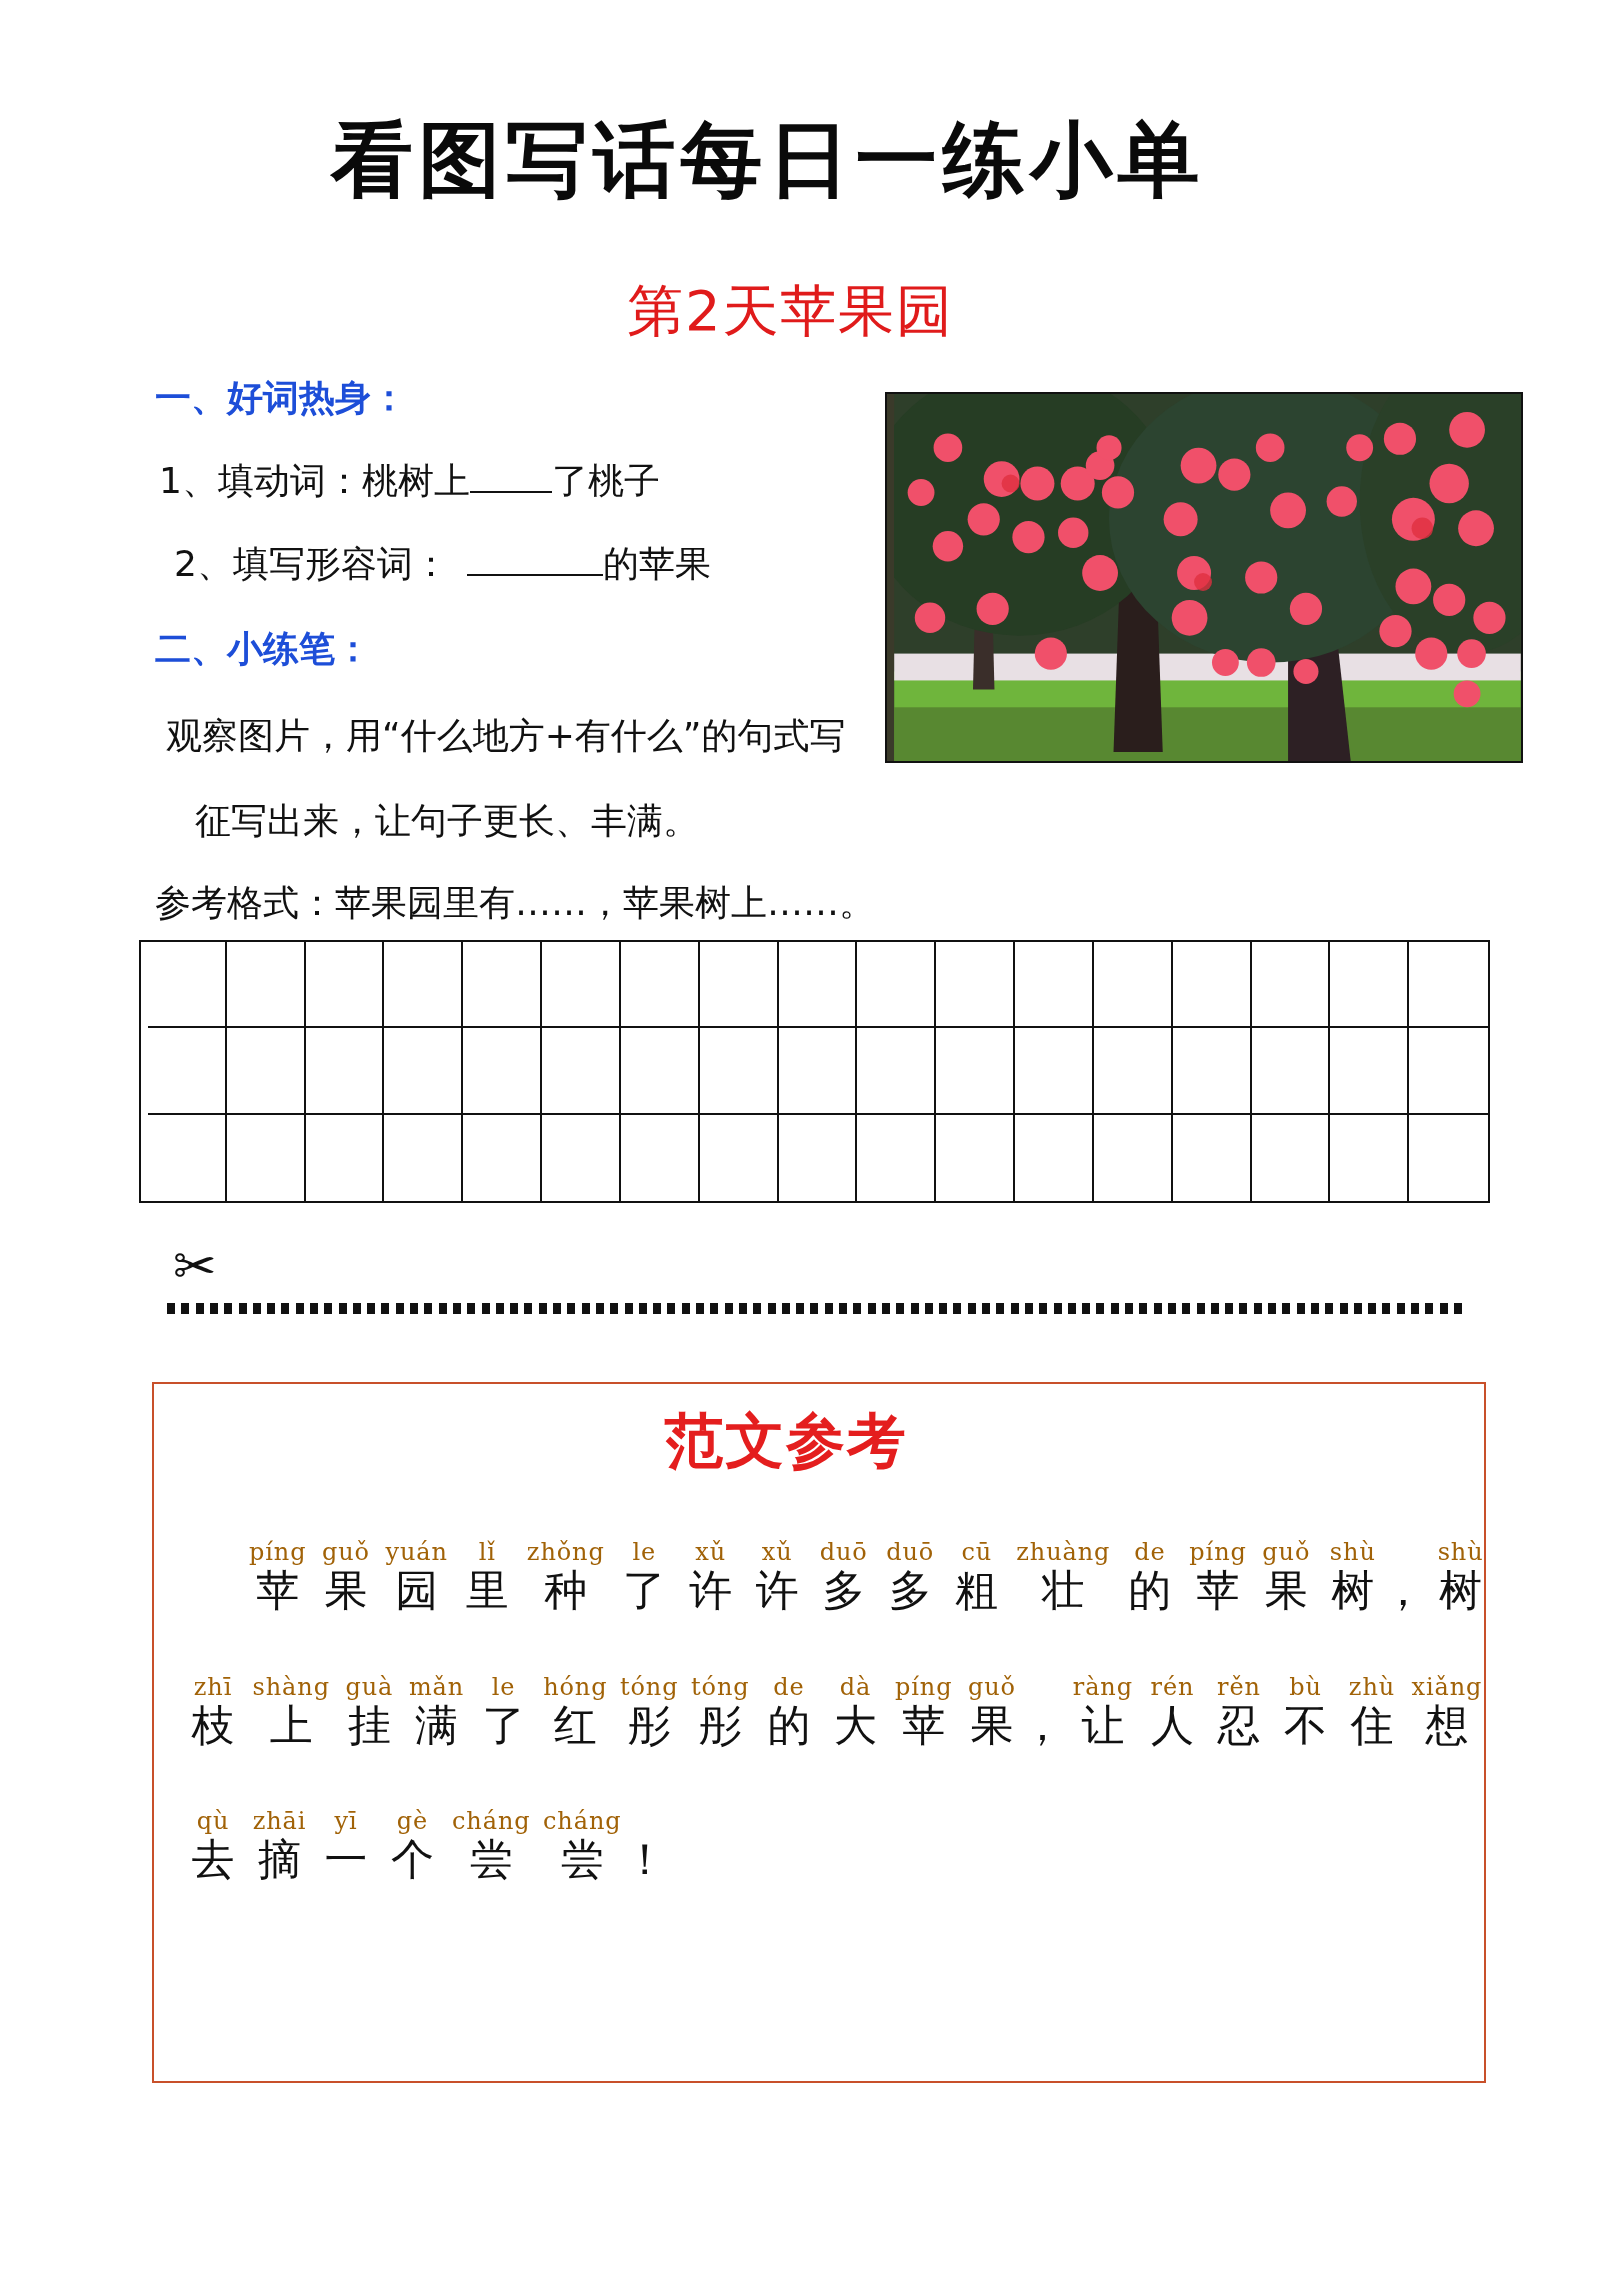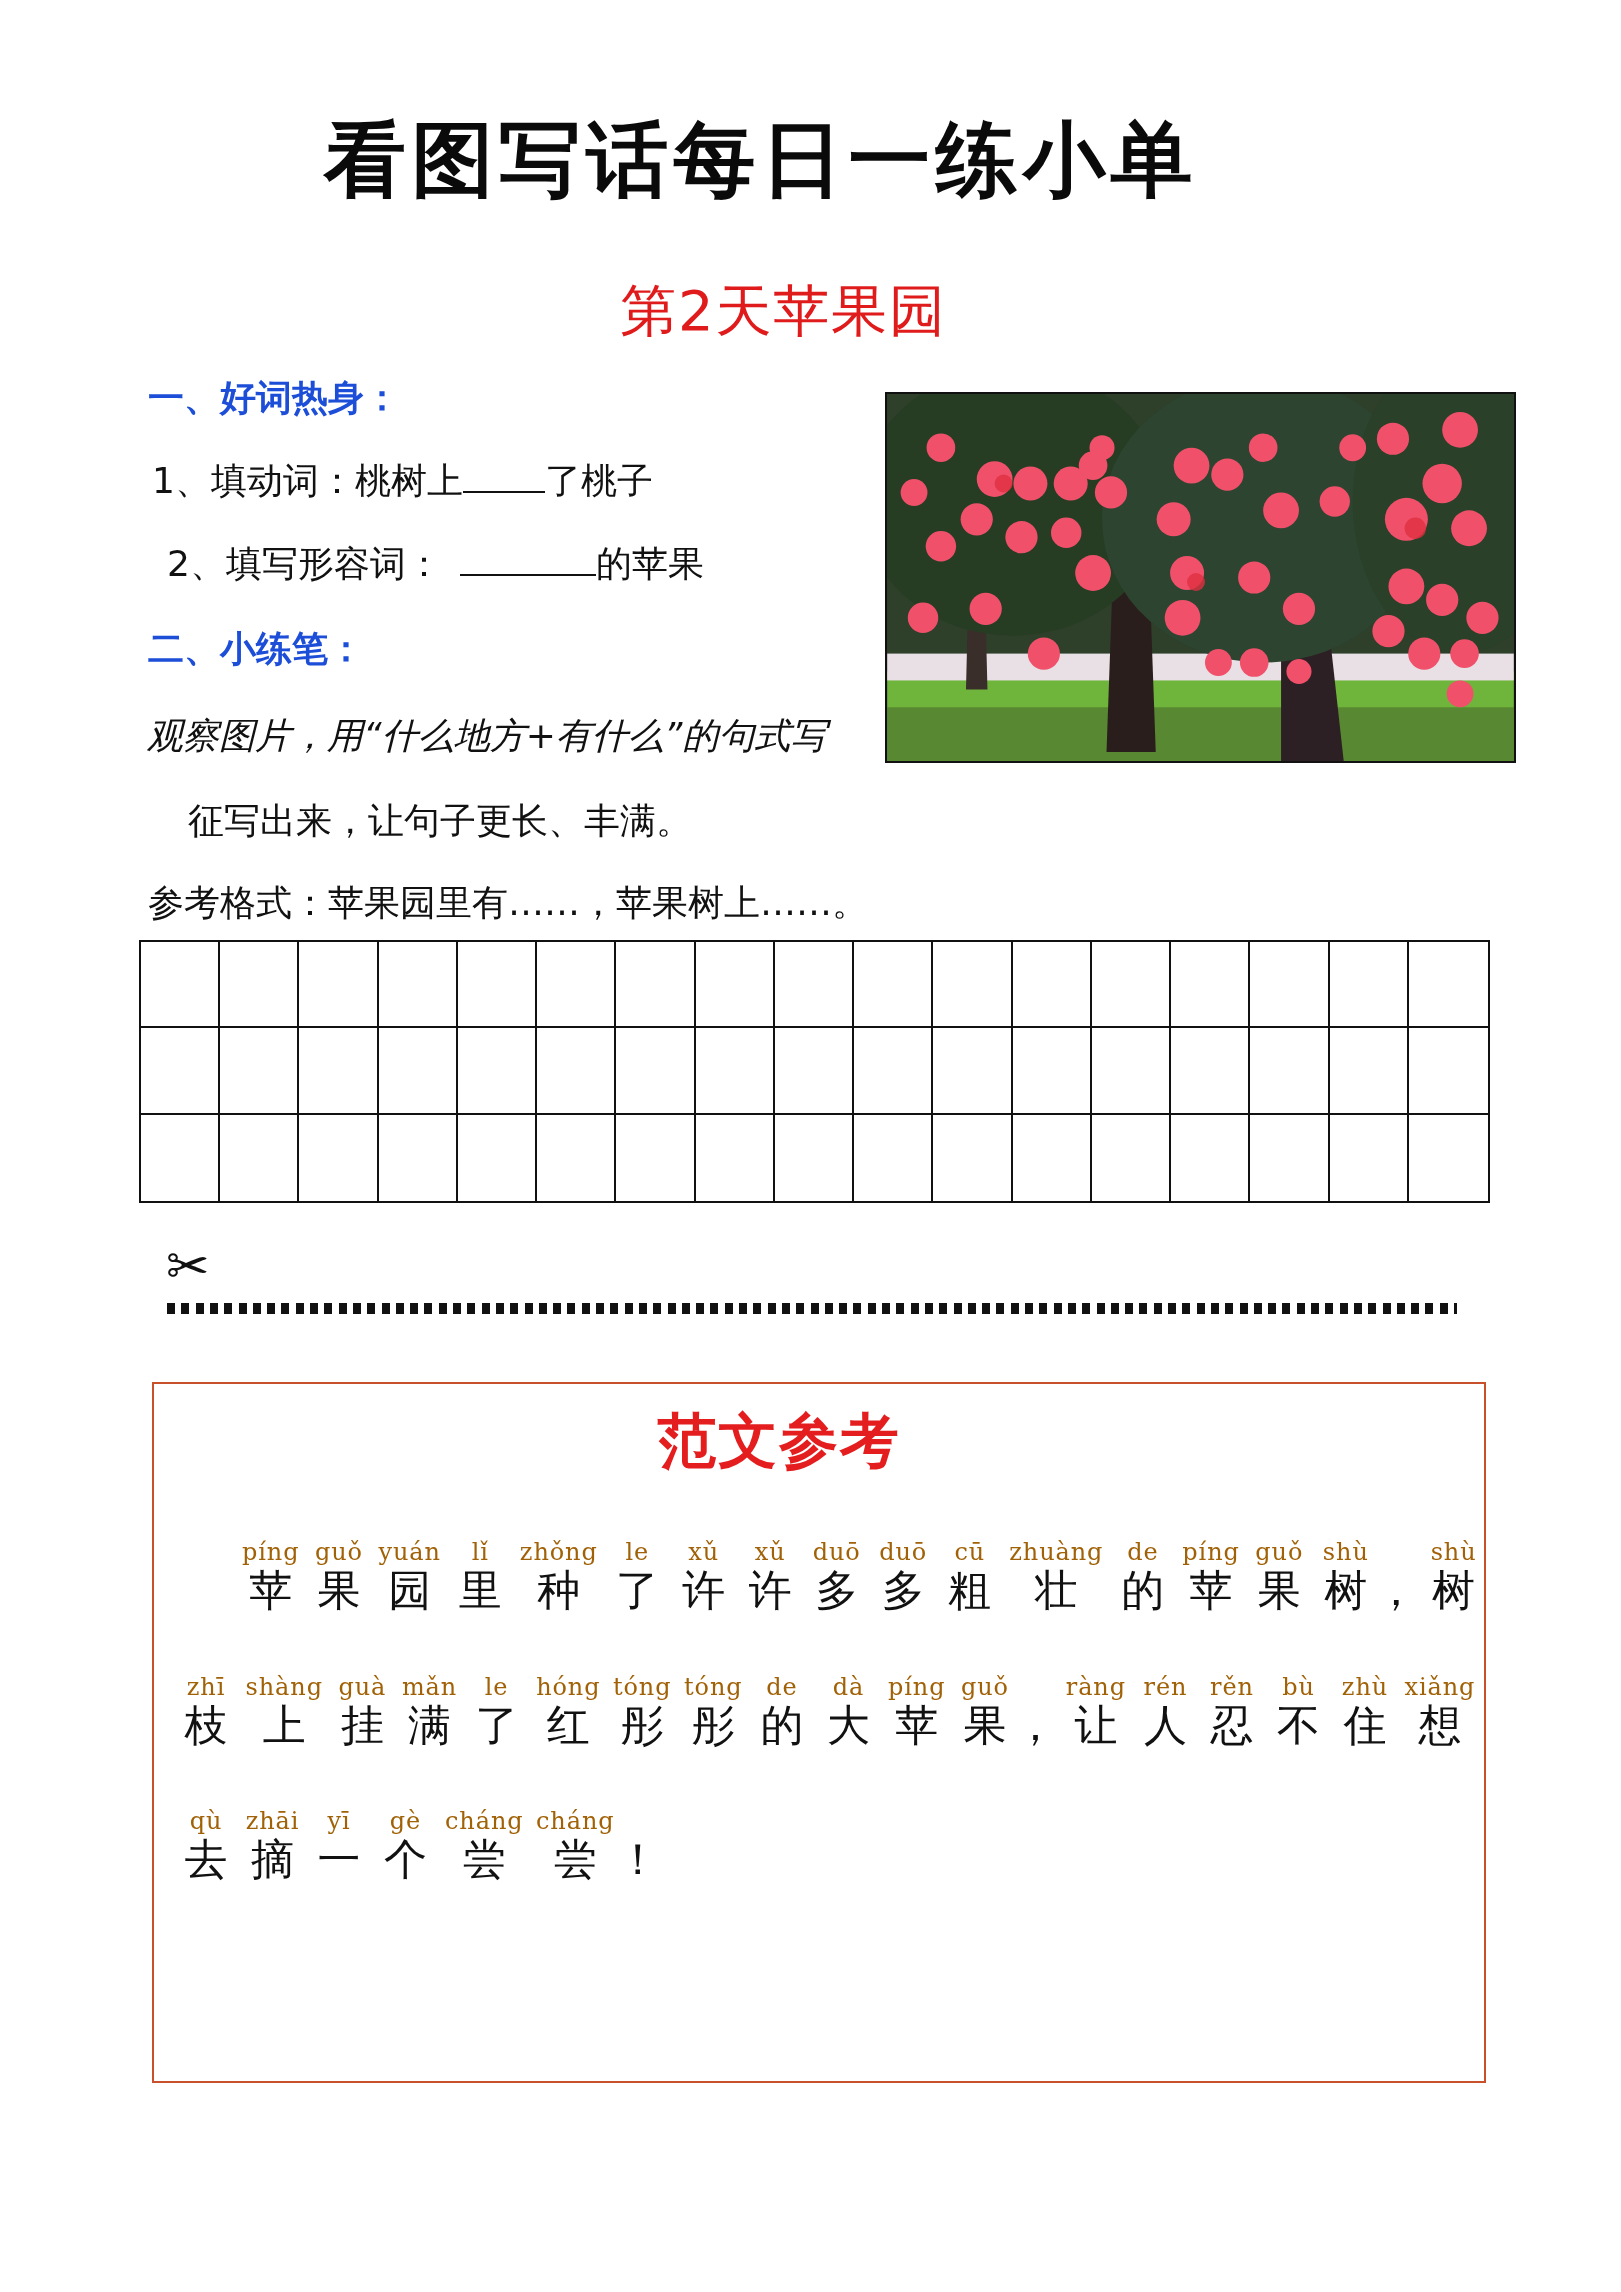--- a/index.html
+++ b/index.html
@@ -1,18 +1,18 @@
 <!DOCTYPE html>
 <html style="font-size:14.3px"><head>
   <meta charset="utf-8">
   <style>
     html, body { margin: 0; padding: 0; background: #ffffff; }
     body { width: 1622px; height: 2293px; position: relative; overflow: hidden;
            font-family: "DejaVu Sans", "Liberation Sans", sans-serif; color: #111; }
-    .abs { position: absolute; }
+    .abs { position: absolute; padding-left: 7px; }
     .title { left: 0; width: 1522px; top: 106px; text-align: center;
              font-size: 82px; font-weight: bold; letter-spacing: 5.4px; color: #0a0a0a; }
     .subtitle { left: 0; width: 1567px; top: 262px; text-align: center;
                 font-size: 56px; color: #e01b1b; letter-spacing: 1.8px; margin-top: 12px; }
     .heading { font-size: 36px; font-weight: bold; color: #1d4ed8; }
     .line { font-size: 36px; color: #111; white-space: nowrap; }
     .blank { display: inline-block; border-bottom: 2.7px solid #111; height: 32px; vertical-align: baseline; }
     .photo { left: 885px; top: 392px; width: 627px; height: 367px; border: 2.7px solid #111;
              overflow: hidden; background: #3a3a2a; }
     .grid { left: 139px; top: 940px; width: 1351px; height: 263px;
@@ -45,21 +45,21 @@
 
 <div class="abs heading" style="left:148px; top:374px;">一、好词热身：</div>
 <div class="abs line" style="left:152px; top:457px;">
   <span>1、填动词：桃树上</span><span class="blank" style="width:82px;"></span><span>了桃子</span>
 </div>
 <div class="abs line" style="left:148px; top:540px;margin-left:19px;">
   <span>2、填写形容词：</span><span style="display:inline-block;width:18px;"></span><span class="blank" style="width:136px;"></span><span>的苹果</span>
 </div>
 
 <div class="abs heading" style="left:148px; top:625px;">二、小练笔：</div>
-<div class="abs line" style="left:147px; top:712px; width:736px; overflow:hidden;font-style:italic;">观察图片，用“什么地方+有什么”的句式写</div>
+<div class="abs line" style="left:159px; top:712px; width:736px; overflow:hidden;">观察图片，用“什么地方+有什么”的句式写</div>
 <div class="abs line" style="left:148px; top:797px;margin-left:40px;">征写出来，让句子更长、丰满。</div>
 <div class="abs line" style="left:148px; top:879px;">参考格式：苹果园里有……，苹果树上……。</div>
 
 <div class="abs photo">
   <svg width="627" height="367" viewBox="0 0 700 410">
     <rect x="0" y="0" width="700" height="410" fill="#2e3f2a"></rect>
     <rect x="0" y="310" width="700" height="100" fill="#6fb53c"></rect>
     <rect x="0" y="290" width="700" height="30" fill="#e8e0e4"></rect>
     <rect x="0" y="350" width="700" height="60" fill="#4a6b2a" opacity="0.6"></rect>
     <path d="M255 120 L290 120 L300 400 L245 400 Z" fill="#2a1e1c"></path>

